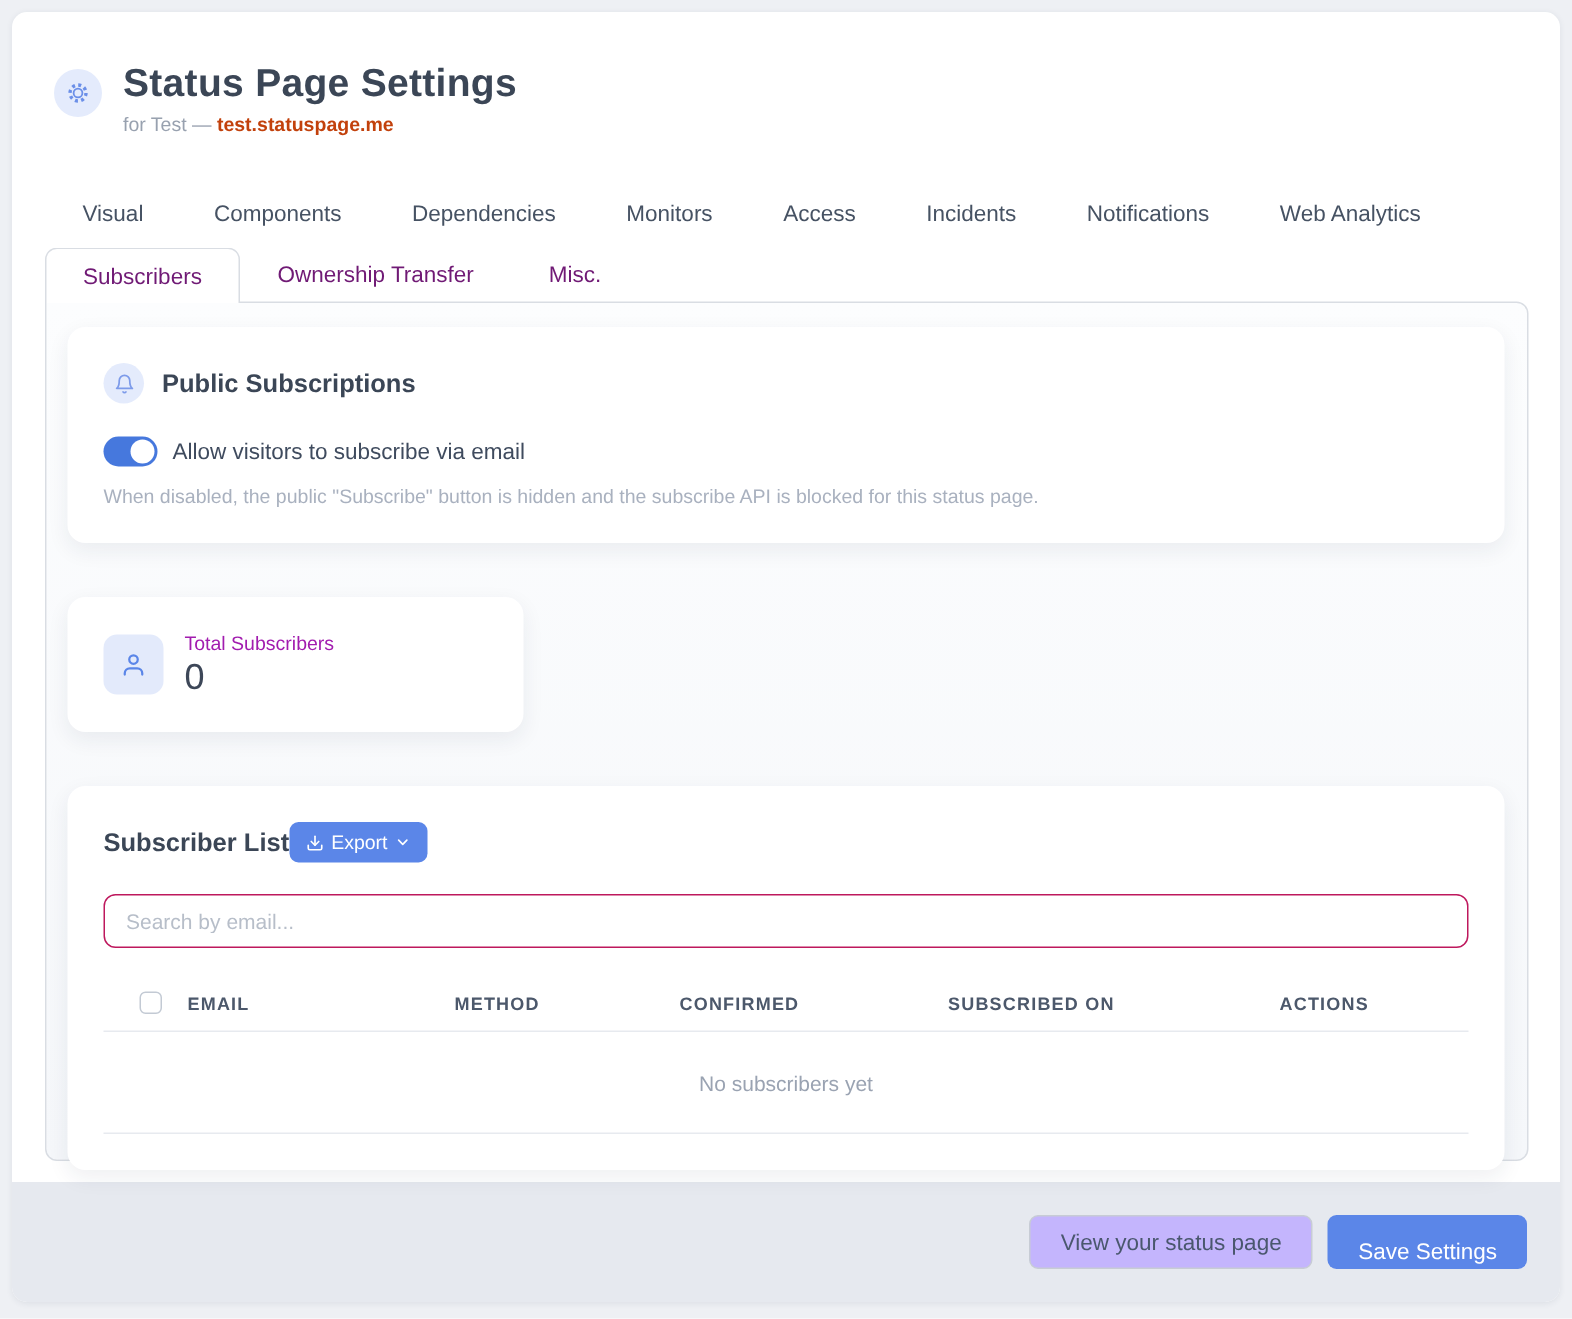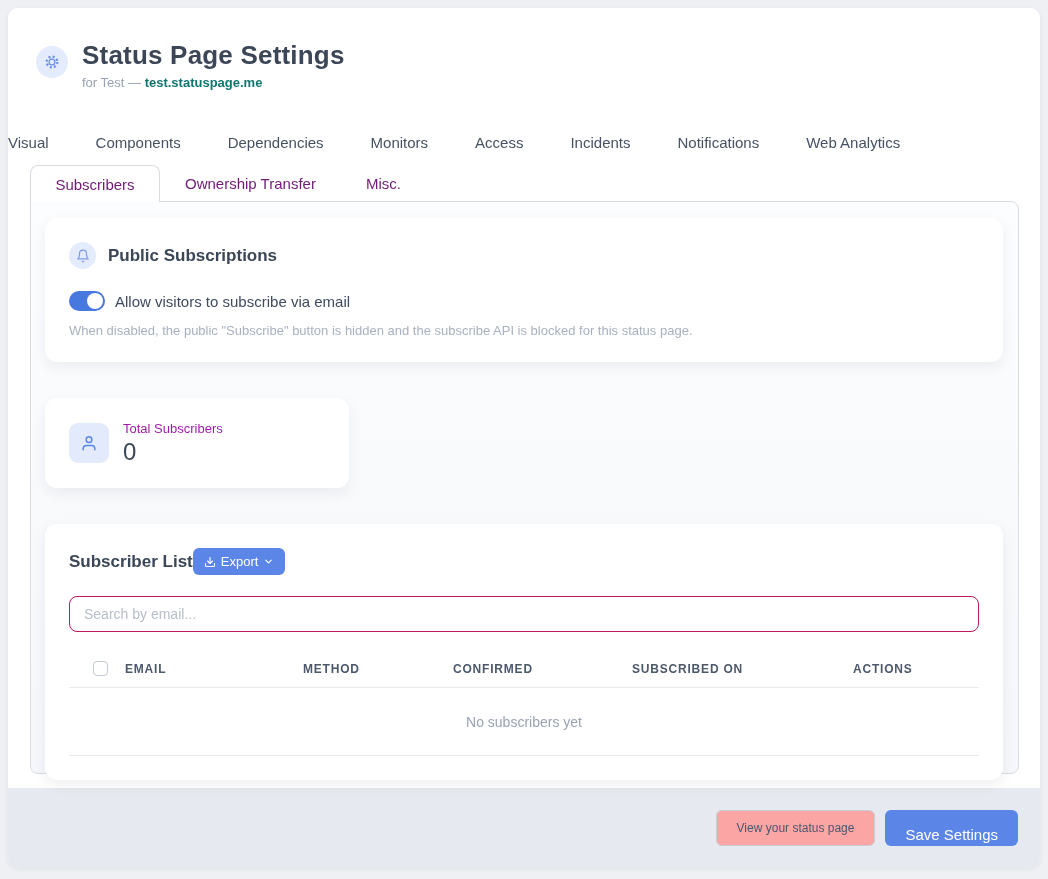--- a/index.html
+++ b/index.html
@@ -18,24 +18,24 @@
   }
   
   .header { display:flex; align-items:flex-start; gap:14px; padding:32px 28px 0 28px; }
   .gear-circle {
     width:32px; height:32px; border-radius:50%; background:#e4ebfc;
     display:flex; align-items:center; justify-content:center; color:#6b8fe8; margin-top:6px;
     flex:0 0 32px;
   }
   .page-title { font-size:26px; font-weight:700; color:#3b4656; letter-spacing:.2px; }
   .page-subtitle { font-size:13px; color:#98a1af; margin-top:4px; }
-  .page-subtitle a { color:#0f766e; text-decoration:none; font-weight:600; }
+  .page-subtitle a { color:#c2410c; text-decoration:none; font-weight:600; }
   
   .tabs-row1 {
-    display:flex; gap:47px; margin-top:40px;
+    display:flex; gap:47px; padding-left:47px; margin-top:40px;
     font-size:15px; color:#465263;
   }
   .tabs-row1 .tab { cursor:pointer; padding:4px 0; white-space:nowrap; }
   .tabs-row2 { display:flex; align-items:flex-end; margin-top:10px; padding-left:22px; font-size:15px; color:#701a75; position:relative; z-index:2; }
   .tab-active {
     width:130px; height:37px; background:#ffffff;
     border:1px solid #d9dde3; border-bottom:none; border-radius:8px 8px 0 0;
     display:flex; align-items:center; justify-content:center;
     margin-bottom:-1px; font-weight:400;
   }
@@ -107,22 +107,22 @@
     height:68px; display:flex; align-items:center; justify-content:center;
     font-size:14px; color:#9aa3b2; border-bottom:1px solid #e7eaef;
   }
   
   .footer {
     position:absolute; left:0; right:0; bottom:0; height:80px;
     background:#e6e9ef; border-radius:0 0 10px 10px;
     display:flex; align-items:center; justify-content:flex-end; gap:10px; padding-right:22px;
   }
   .btn-secondary {
-    height:36px; padding:0 20px; background:#fca5a5; border:1px solid #c7ccd5;
-    border-radius:6px; font-size:12px; color:#4a576e; cursor:pointer; font-family:inherit;
+    height:36px; padding:0 20px; background:#c4b5fd; border:1px solid #c7ccd5;
+    border-radius:6px; font-size:15px; color:#4a576e; cursor:pointer; font-family:inherit;
   }
   .btn-primary {
     height:36px; padding:16px 20px; background:#5b86e8; border:none;
     border-radius:6px; font-size:15px; color:#ffffff; cursor:pointer; font-family:inherit;
   }
   svg { display:block; }
 </style>
 </head>
 <body>
 

